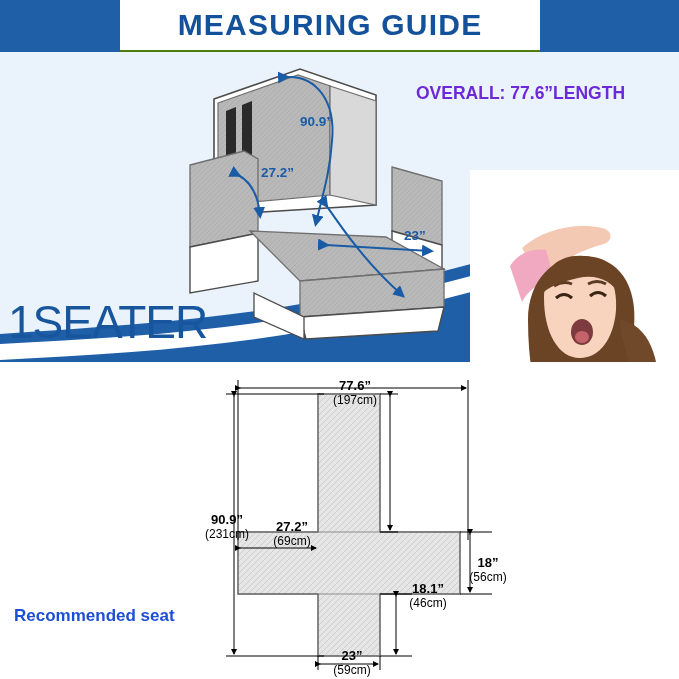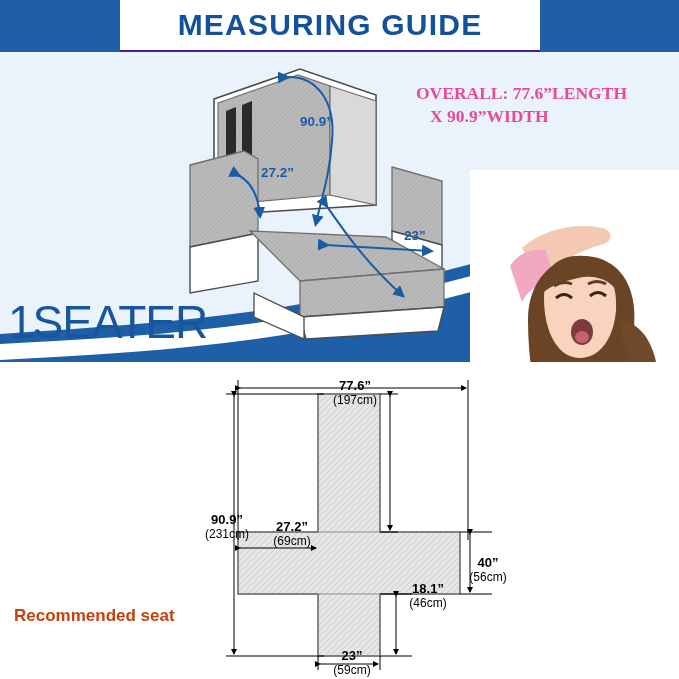--- a/index.html
+++ b/index.html
@@ -26,21 +26,21 @@
     position: absolute;
     left: 0; top: 0;
     width: 679px; height: 57px;
     background: #1e5fa8;
   }
   .title-plate {
     position: absolute;
     left: 120px; top: 0px;
     width: 420px; height: 50px;
     background: #ffffff;
-    border-bottom: 5px solid #4c1d95;
+    border-bottom: 5px solid #4d7c0f;
     display: flex;
     align-items: center;
     justify-content: center;
   }
   .title-text {
     font-size: 30px;
     font-weight: bold;
     letter-spacing: 1.2px;
     color: #14519b;
     font-family: "Liberation Sans", sans-serif;
@@ -70,25 +70,25 @@
     color: #17559c;
     letter-spacing: -1px;
     font-family: "Liberation Sans", sans-serif;
   }
 
   
   .overall-text {
     position: absolute;
     left: 416px; top: 82px;
     width: 260px;
-    color: #ec4899;
+    color: #6d28d9;
     font-weight: bold;
     font-size: 17.5px;
     line-height: 23px;
-    font-family: Liberation Serif, serif;
+    font-family: Liberation Sans, sans-serif;
   }
   .overall-text .l2 { padding-left: 14px; display:block; }
 
   
   .recliner { position: absolute; left: 180px; top: 55px; }
 
   .dim-on-chair {
     position: absolute;
     color: #1a5ba6;
     font-weight: bold;
@@ -111,21 +111,21 @@
   .lower-area {
     position: absolute;
     left: 0; top: 362px;
     width: 679px; height: 317px;
     background: #ffffff;
   }
   .rec-note {
     position: absolute;
     left: 14px; top: 604px;
     width: 230px;
-    color: #c2410c;
+    color: #1d4ed8;
     font-weight: bold;
     font-size: 17px;
     line-height: 24px;
     font-family: "Liberation Sans", sans-serif;
   }
   .lbl {
     position: absolute;
     text-align: center;
     color: #000000;
     font-family: "Liberation Sans", sans-serif;
@@ -154,21 +154,20 @@
   <div class="upper-bg">
     <svg class="blue-wave" width="679" height="200" viewBox="0 0 679 200">
       <path d="M0,112 C120,104 250,96 360,70 C470,44 580,10 679,0 L679,200 L0,200 Z" fill="#1e5fa8"></path>
       <path d="M0,122 C120,116 250,108 360,82 C470,56 580,22 679,12 L679,200 L0,200 Z" fill="#ffffff"></path>
       <path d="M0,138 C120,132 250,124 360,98 C470,72 580,38 679,28 L679,200 L0,200 Z" fill="#1e5fa8"></path>
     </svg>
   </div>
 
   <div class="overall-text">
     <span>OVERALL: 77.6”LENGTH</span>
-    <span class="l2">X 90.9”WIDTH</span>
   </div>
 
   <svg class="recliner" width="320" height="290" viewBox="0 0 320 290">
     <defs>
       <pattern id="weave" width="5" height="5" patternUnits="userSpaceOnUse">
         <rect width="5" height="5" fill="#b9b9b9"></rect>
         <path d="M0,5 L5,0" stroke="#a9a9a9" stroke-width="0.7"></path>
       </pattern>
       <marker id="ah" markerWidth="7" markerHeight="7" refX="4" refY="3" orient="auto">
         <path d="M0,0 L6,3 L0,6 z" fill="#1a5ba6"></path>
@@ -325,21 +324,21 @@
   </div>
   <div class="lbl l-909">
     <span class="big">90.9”</span>
     <span class="small">(231cm)</span>
   </div>
   <div class="lbl l-272">
     <span class="big">27.2”</span>
     <span class="small">(69cm)</span>
   </div>
   <div class="lbl l-22">
-    <span class="big">40”</span>
+    <span class="big">18”</span>
     <span class="small">(56cm)</span>
   </div>
   <div class="lbl l-181">
     <span class="big">18.1”</span>
     <span class="small">(46cm)</span>
   </div>
   <div class="lbl l-23b">
     <span class="big">23”</span>
     <span class="small">(59cm)</span>
   </div>

